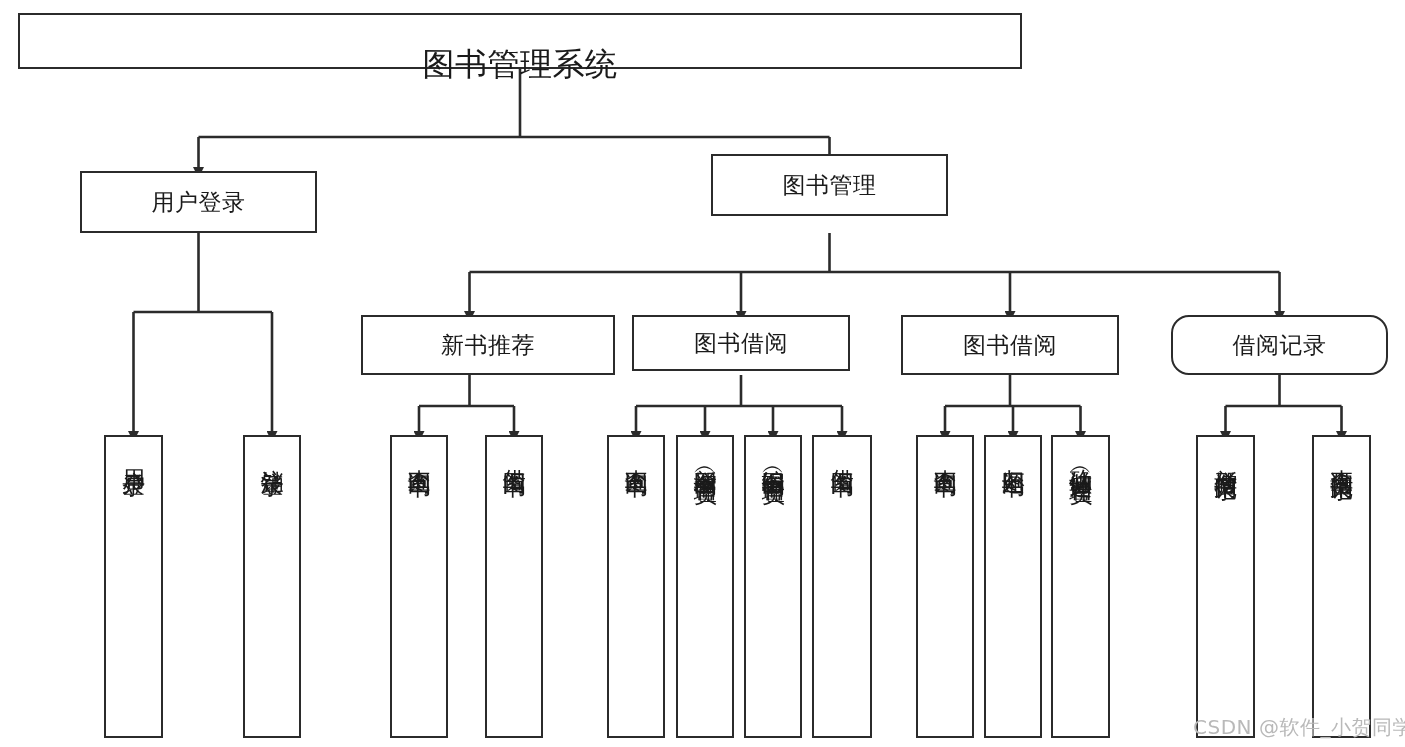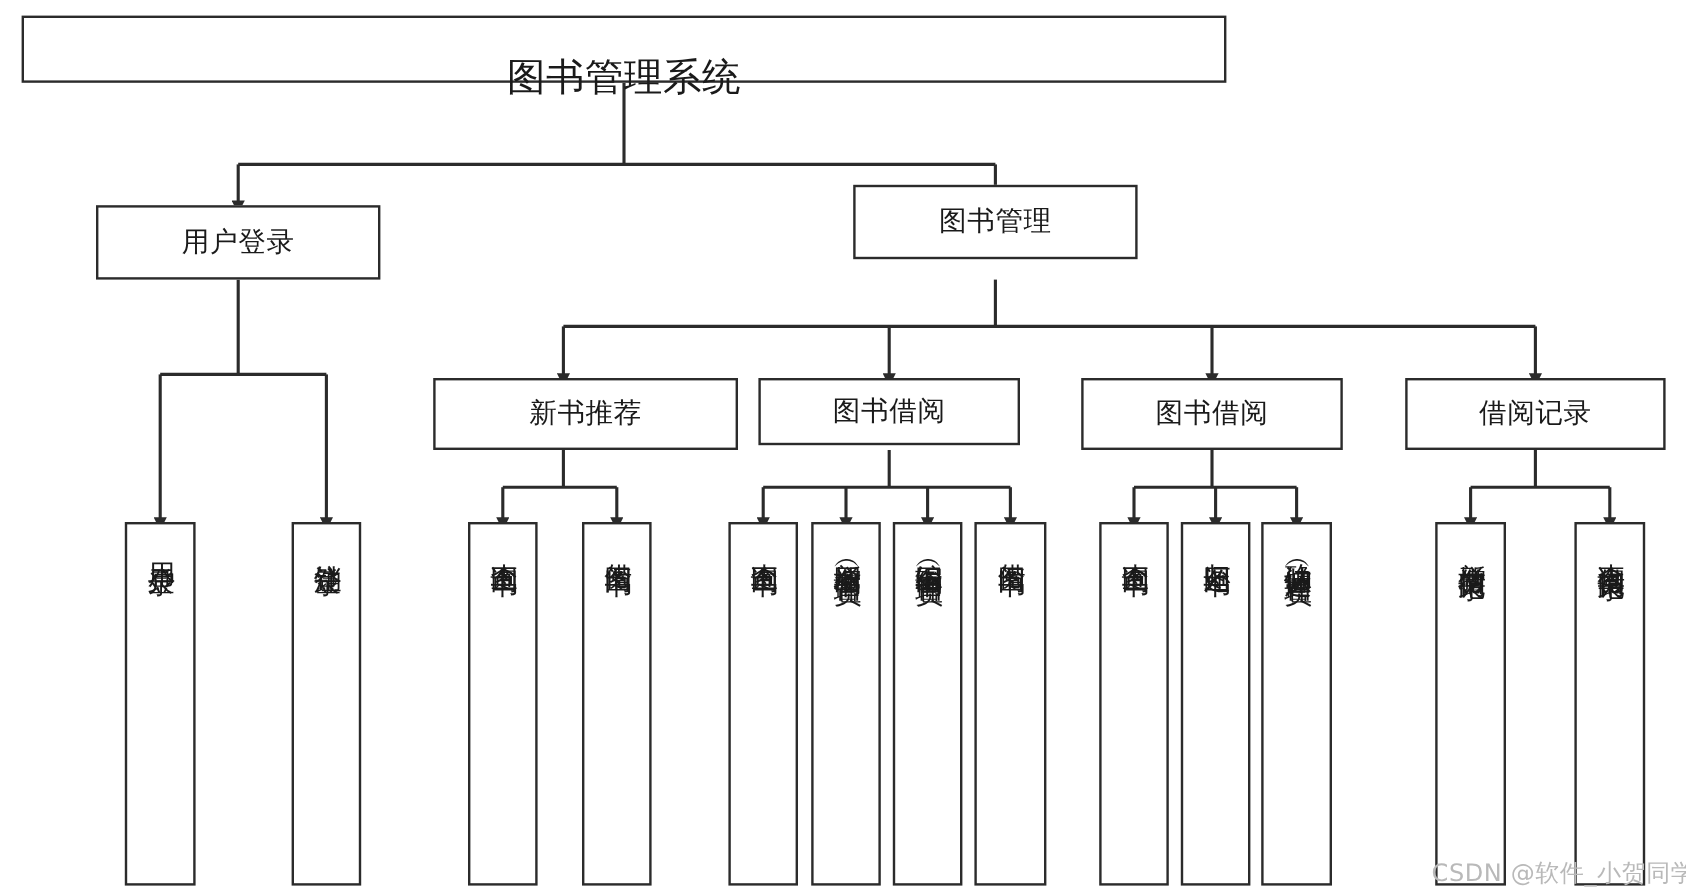--- a/index.html
+++ b/index.html
@@ -126,21 +126,21 @@
       </div>
       <div class="node horizontal" style="left: 361px; top: 315px; width: 254px; height: 60px;">
         <span class="label">新书推荐</span>
       </div>
       <div class="node horizontal" style="left: 632px; top: 315px; width: 218px; height: 56px;">
         <span class="label">图书借阅</span>
       </div>
       <div class="node horizontal" style="left: 901px; top: 315px; width: 218px; height: 60px;">
         <span class="label">图书借阅</span>
       </div>
-      <div class="node horizontal" style="left: 1171px; top: 315px; width: 217px; height: 60px;">
+      <div class="node horizontal" style="left: 1171px; top: 315px; width: 217px; height: 60px; border-radius: 18px;">
         <span class="label">借阅记录</span>
       </div>
       <div class="node vertical" style="left: 104px; top: 435px; width: 59px; height: 303px;">
         <span class="label">用户登录</span>
       </div>
       <div class="node vertical" style="left: 243px; top: 435px; width: 58px; height: 303px;">
         <span class="label">注销登录</span>
       </div>
       <div class="node vertical" style="left: 390px; top: 435px; width: 58px; height: 303px;">
         <span class="label">查询图书</span>

